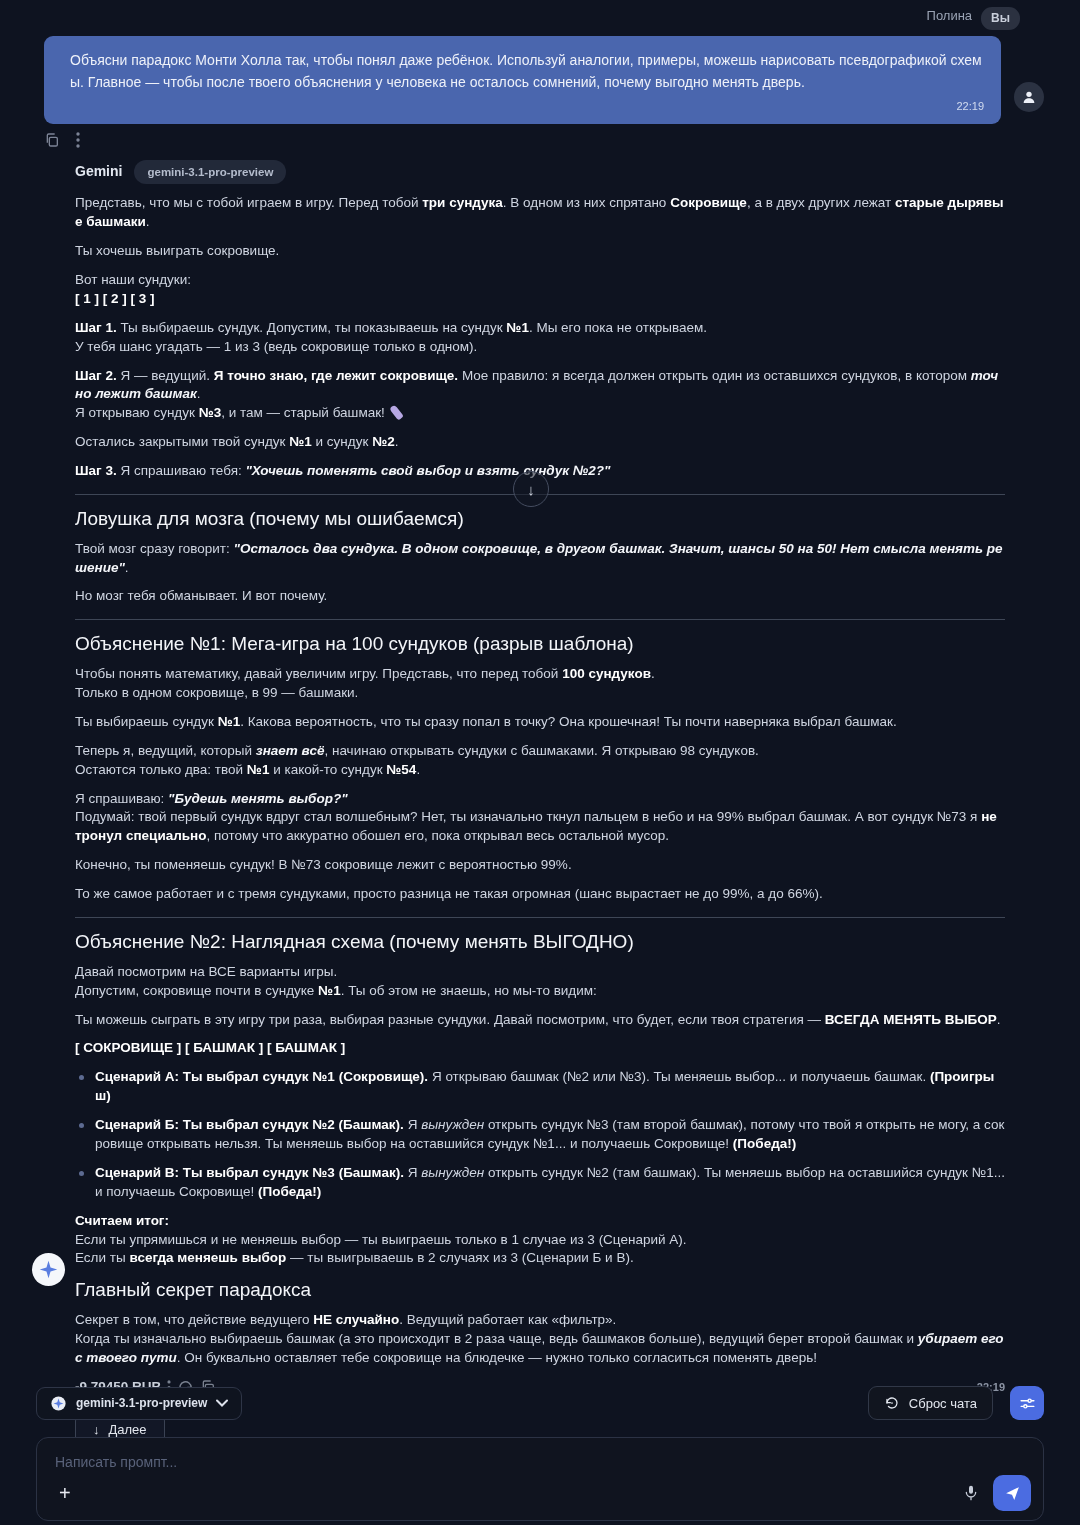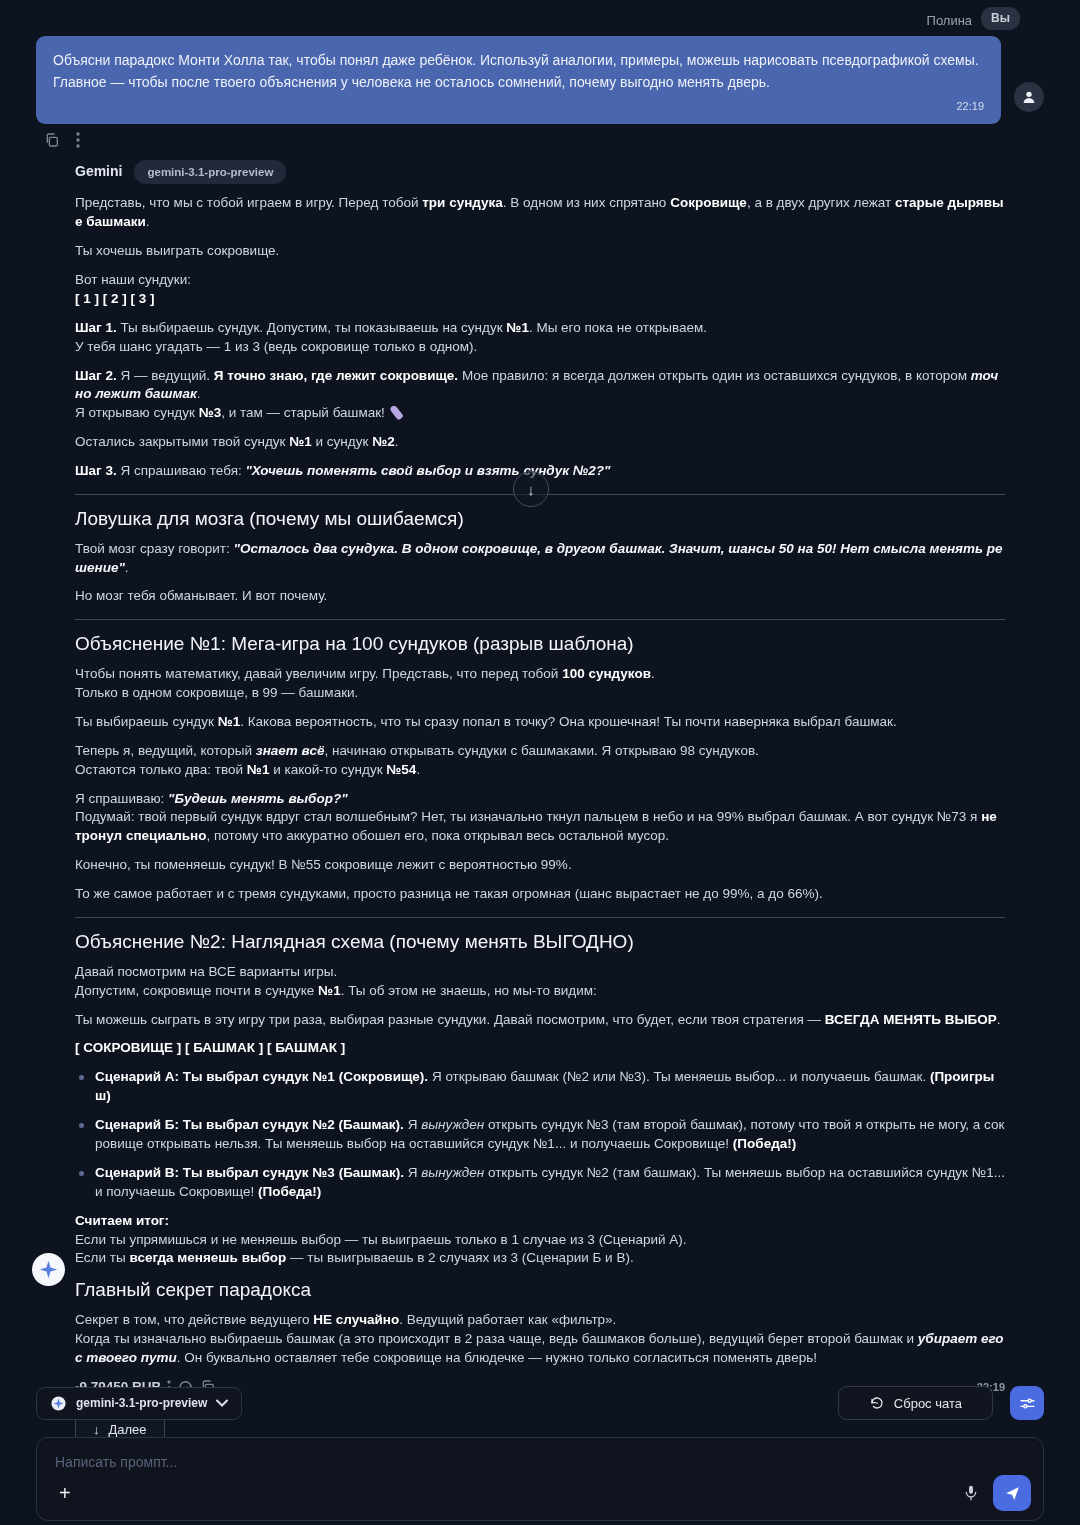--- a/index.html
+++ b/index.html
@@ -4,28 +4,28 @@
 <style>
   html,body{margin:0;padding:0;background:#0b0f1a;}
   .page{
     position:relative;width:1080px;height:1525px;overflow:hidden;
     background:#0e1320;color:#cfd5e1;
     font-family:"Liberation Sans","DejaVu Sans",sans-serif;
     font-size:13.5px;line-height:1.4;
   }
   .inner{padding:0 36px;}
   
-  .top-row{display:flex;justify-content:flex-end;align-items:flex-end;gap:9px;padding:7px 24px 6px 0;}
+  .top-row{display:flex;justify-content:flex-end;align-items:flex-start;gap:9px;padding:7px 24px 6px 0;}
   .top-row .uname{color:#9aa3b4;font-size:13px;}
   .pill{background:#2b3140;color:#c9cfdb;border-radius:11px;padding:3px 10px;font-size:12px;font-weight:700;}
   
   .user-msg-row{display:flex;align-items:flex-end;gap:13px;}
   .bubble{
-    flex:1;background:#4a66ae;border-radius:9px;padding:13px 17px 9px 17px;
-    color:#eef1f9;font-size:14px;line-height:1.6;word-break:break-all;
+    flex:1;background:#4a66ae;border-radius:9px;padding:13px 17px 9px 26px;
+    color:#eef1f9;font-size:14px;line-height:1.6;word-break:break-all;margin-left:8px;
   }
   .bubble-time{text-align:right;font-size:11px;color:rgba(230,237,250,.85);margin-top:4px;}
   .avatar{width:30px;height:30px;border-radius:50%;background:#2b3242;display:flex;align-items:center;justify-content:center;flex:0 0 auto;margin-bottom:12px;}
   .msg-actions{display:flex;align-items:center;gap:16px;padding:8px 0 6px 8px;color:#7c8496;}
   .icon-btn{display:inline-flex;align-items:center;justify-content:center;cursor:pointer;background:none;border:none;padding:0;color:#7c8496;}
   
   .assistant{padding-left:39px;width:969px;box-sizing:border-box;padding-right:0;}
   .assistant-header{display:flex;align-items:center;gap:12px;margin:6px 0 10px 0;}
   .gemini-name{color:#e3e8f1;font-weight:700;font-size:14px;}
   .model-badge{background:#222939;color:#b4bccc;border-radius:12px;padding:4px 13px;font-size:11.5px;font-weight:700;}
@@ -66,21 +66,21 @@
   }
   
   .bottom-toolbar{position:absolute;left:36px;right:36px;top:1386px;display:flex;align-items:center;}
   .model-pill{
     display:inline-flex;align-items:center;gap:9px;border:1px solid #2e3547;border-radius:9px;
     background:#0f141f;padding:7px 13px;cursor:pointer;color:#dde2ec;font-size:12px;font-weight:700;
   }
   .toolbar-right{margin-left:auto;display:flex;align-items:center;gap:17px;}
   .reset-btn{
     display:inline-flex;align-items:center;gap:9px;border:1px solid #313848;border-radius:9px;
-    background:#11151f;padding:8px 30px;color:#e2e6ee;font-size:13px;cursor:pointer;font-family:inherit;
+    background:#11151f;padding:8px 15px;color:#e2e6ee;font-size:13px;cursor:pointer;font-family:inherit;
   }
   .settings-btn{
     width:34px;height:34px;border:none;border-radius:9px;background:#4b6ce1;
     display:flex;align-items:center;justify-content:center;cursor:pointer;
   }
   
   .composer{
     position:absolute;left:36px;right:36px;top:1437px;height:84px;box-sizing:border-box;
     border:1px solid #2b3244;border-radius:12px;background:#10141f;padding:14px 14px 10px 16px;
   }
@@ -158,21 +158,21 @@
           <hr>
           <h2>Ловушка для мозга (почему мы ошибаемся)</h2>
           <p><span>Твой мозг сразу говорит: </span><span class="s-bi">"Осталось два сундука. В одном сокровище, в другом башмак. Значит, шансы 50 на 50! Нет смысла менять решение"</span><span>.</span></p>
           <p><span>Но мозг тебя обманывает. И вот почему.</span></p>
           <hr>
           <h2>Объяснение №1: Мега-игра на 100 сундуков (разрыв шаблона)</h2>
           <p><span>Чтобы понять математику, давай увеличим игру. Представь, что перед тобой </span><span class="s-b">100 сундуков</span><span>.</span><br><span>Только в одном сокровище, в 99 — башмаки.</span></p>
           <p><span>Ты выбираешь сундук </span><span class="s-b">№1</span><span>. Какова вероятность, что ты сразу попал в точку? Она крошечная! Ты почти наверняка выбрал башмак.</span></p>
           <p><span>Теперь я, ведущий, который </span><span class="s-bi">знает всё</span><span>, начинаю открывать сундуки с башмаками. Я открываю 98 сундуков.</span><br><span>Остаются только два: твой </span><span class="s-b">№1</span><span> и какой-то сундук </span><span class="s-b">№54</span><span>.</span></p>
           <p><span>Я спрашиваю: </span><span class="s-bi">"Будешь менять выбор?"</span><br><span>Подумай: твой первый сундук вдруг стал волшебным? Нет, ты изначально ткнул пальцем в небо и на 99% выбрал башмак. А вот сундук №73 я </span><span class="s-b">не тронул специально</span><span>, потому что аккуратно обошел его, пока открывал весь остальной мусор.</span></p>
-          <p><span>Конечно, ты поменяешь сундук! В №55 сокровище лежит с вероятностью 99%.</span></p>
+          <p><span>Конечно, ты поменяешь сундук! В №73 сокровище лежит с вероятностью 99%.</span></p>
           <p><span>То же самое работает и с тремя сундуками, просто разница не такая огромная (шанс вырастает не до 99%, а до 66%).</span></p>
           <hr>
           <h2>Объяснение №2: Наглядная схема (почему менять ВЫГОДНО)</h2>
           <p><span>Давай посмотрим на ВСЕ варианты игры.</span><br><span>Допустим, сокровище почти в сундуке </span><span class="s-b">№1</span><span>. Ты об этом не знаешь, но мы-то видим:</span></p>
           <p><span>Ты можешь сыграть в эту игру три раза, выбирая разные сундуки. Давай посмотрим, что будет, если твоя стратегия — </span><span class="s-b">ВСЕГДА МЕНЯТЬ ВЫБОР</span><span>.</span></p>
           <p><span class="s-b">[ СОКРОВИЩЕ ]   [ БАШМАК ]   [ БАШМАК ]</span></p>
           <ul>
             <li><span class="s-b">Сценарий А: Ты выбрал сундук №1 (Сокровище).</span><span> Я открываю башмак (№2 или №3). Ты меняешь выбор... и получаешь башмак. </span><span class="s-b">(Проигрыш)</span></li>
             <li><span class="s-b">Сценарий Б: Ты выбрал сундук №2 (Башмак).</span><span> Я </span><span class="s-i">вынужден</span><span> открыть сундук №3 (там второй башмак), потому что твой я открыть не могу, а сокровище открывать нельзя. Ты меняешь выбор на оставшийся сундук №1... и получаешь Сокровище! </span><span class="s-b">(Победа!)</span></li>
             <li><span class="s-b">Сценарий В: Ты выбрал сундук №3 (Башмак).</span><span> Я </span><span class="s-i">вынужден</span><span> открыть сундук №2 (там башмак). Ты меняешь выбор на оставшийся сундук №1... и получаешь Сокровище! </span><span class="s-b">(Победа!)</span></li>

